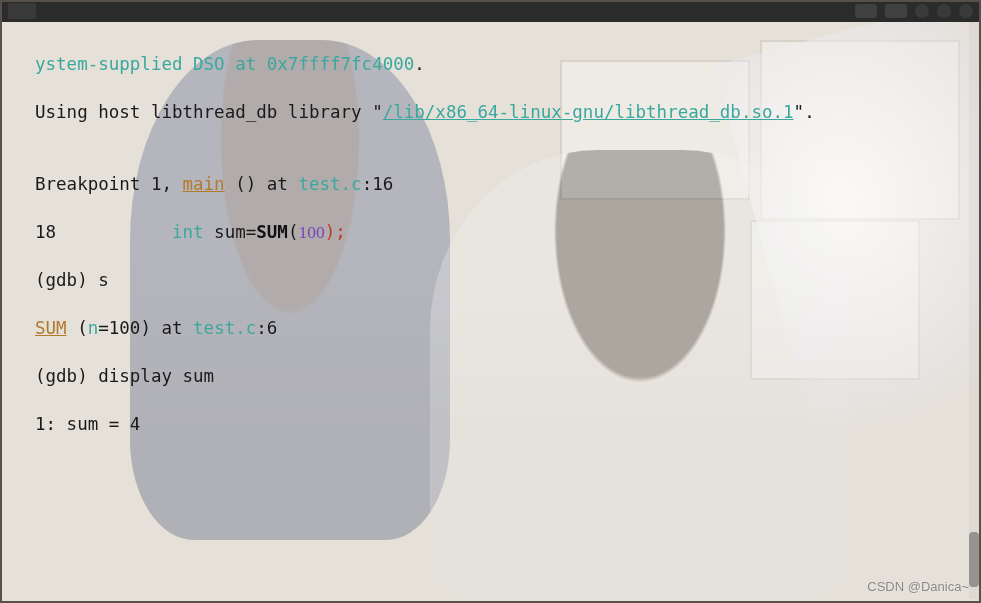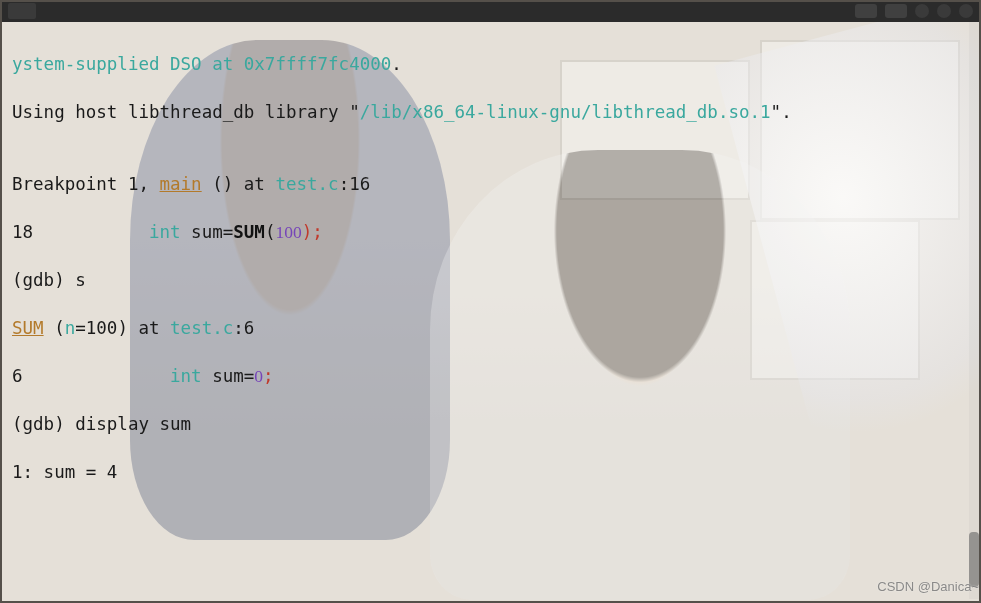--- a/index.html
+++ b/index.html
@@ -87,47 +87,47 @@
       background: #3a3a3a;
       border-radius: 50%;
     }
     .terminal {
       position: relative;
       z-index: 2;
       padding: 6px 4px 0 12px;
       color: #1a1a1a;
       white-space: pre;
     }
-    .ln { display: block; }
+    .ln { display: block; margin-left: 23px; }
     .cyan { color: #3aa89e; }
     .red  { color: #c0392b; }
     .bold { font-weight: bold; color: #111; }
     .orange { color: #b37a2b; text-decoration: underline; }
     .purple { color: #7645b8; font-family: Liberation Serif, serif; }
-    .path   { color: #3aa89e; }
+    .path   { color: #3aa89e; text-decoration: underline; }
     .scrollbar {
       position: absolute;
       right: 2px;
       top: 22px;
       bottom: 4px;
       width: 10px;
       background: rgba(180,180,180,0.15);
       z-index: 3;
     }
     .scrollbar .thumb {
       position: absolute;
       left: 0; right: 0;
       top: 510px;
       height: 55px;
       background: rgba(90,90,90,0.55);
       border-radius: 4px;
     }
     .watermark {
       position: absolute;
-      right: 2px;
+      right: 12px;
       bottom: 4px;
       z-index: 4;
       color: rgba(120,120,120,0.85);
       font-size: 13px;
       font-family: Arial, sans-serif;
       text-shadow: 0 0 2px rgba(255,255,255,0.6);
       margin-top: 24px;
     }
     .outer-border {
       position: absolute;
@@ -160,21 +160,20 @@
 </div>
 
 <div class="terminal">
 <span class="ln"><span class="cyan">ystem-supplied DSO at 0x7ffff7fc4000</span><span>.</span></span>
 <span class="ln"><span>Using host libthread_db library "</span><span class="path">/lib/x86_64-linux-gnu/libthread_db.so.1</span><span>".</span></span>
 <span class="ln"></span>
 <span class="ln"><span>Breakpoint 1, </span><span class="orange">main</span><span> () at </span><span class="cyan">test.c</span><span>:16</span></span>
 <span class="ln"><span>18           </span><span class="cyan">int</span><span> sum=</span><span class="bold">SUM</span><span>(</span><span class="purple">100</span><span class="red">);</span></span>
 <span class="ln">(gdb) s</span>
 <span class="ln"><span class="orange">SUM</span><span> (</span><span class="cyan">n</span><span>=100) at </span><span class="cyan">test.c</span><span>:6</span></span>
-<span class="ln"><span>6              </span><span class="cyan">int</span><span> sum=</span><span class="purple">0</span><span class="red">;</span></span>
 <span class="ln">(gdb) display sum</span>
 <span class="ln">1: sum = 4</span>
 
 
 
 
 
 
 
 

